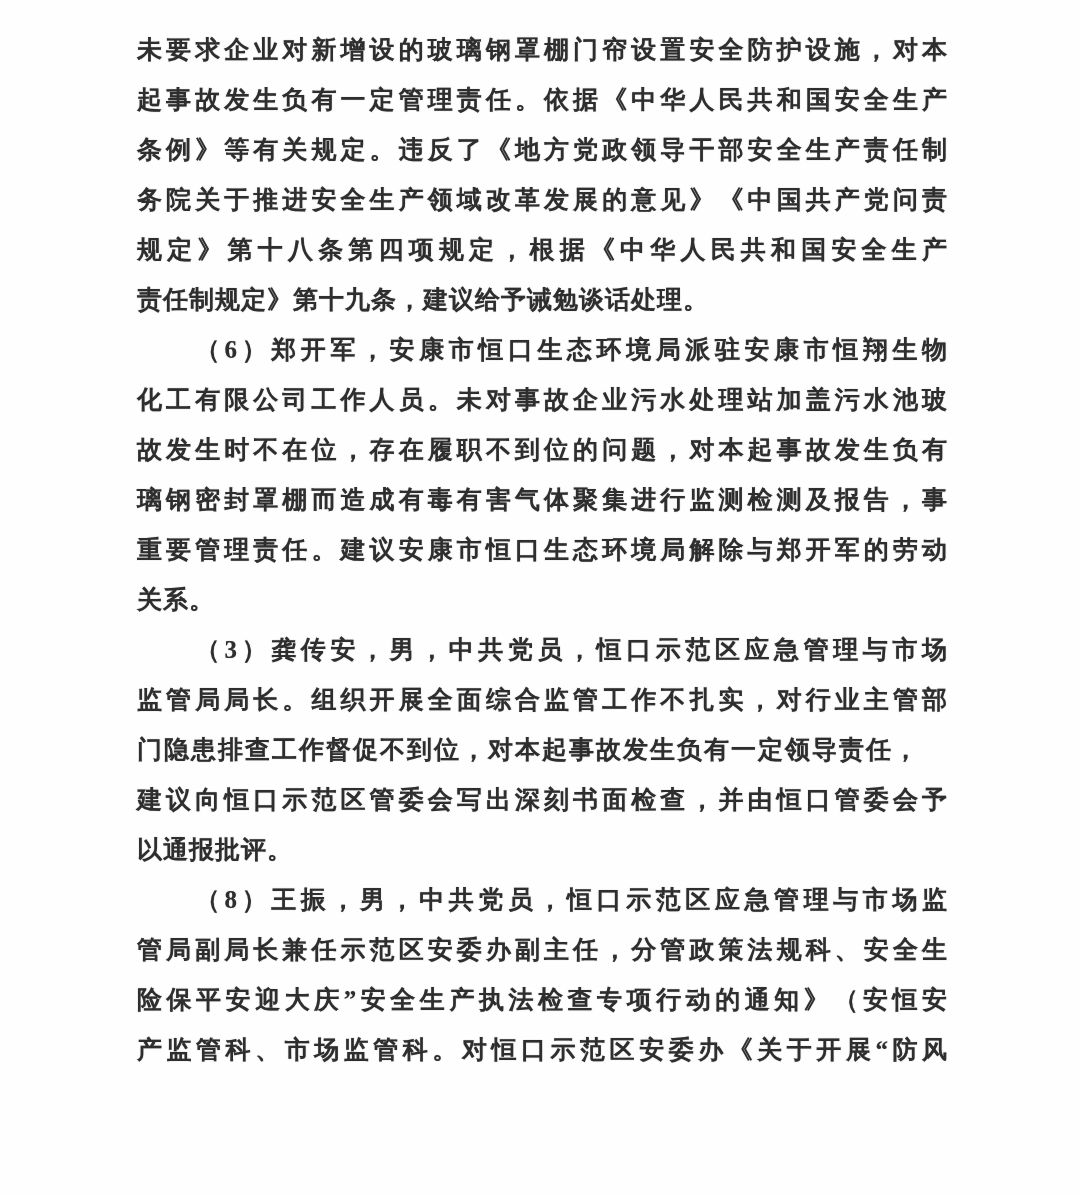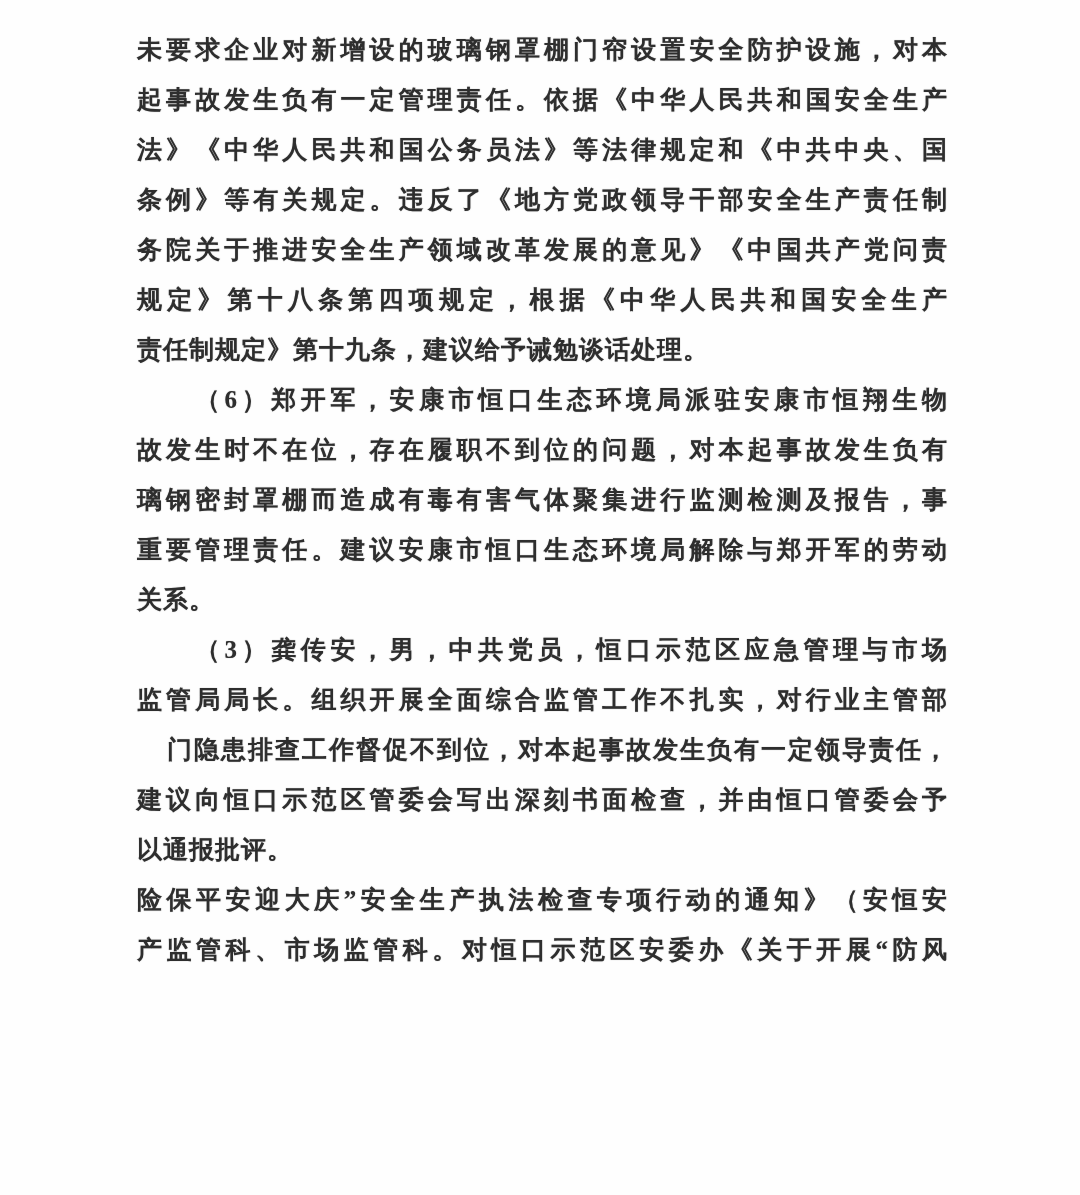--- a/index.html
+++ b/index.html
@@ -39,52 +39,53 @@
     text-align-last: left;
     letter-spacing: 1px;
   }
   
   .line.hang {
     width: auto;
     white-space: nowrap;
     text-align: left;
     text-align-last: left;
     letter-spacing: 2px;
-    margin-left: 30px;
   }
 </style>
 </head>
 <body>
 
 <div class="page">
 
   <div class="para">
     <div class="line">未要求企业对新增设的玻璃钢罩棚门帘设置安全防护设施，对本</div>
     <div class="line">起事故发生负有一定管理责任。依据《中华人民共和国安全生产</div>
-    <div class="line">法》《中华人民共和国公务员法》等法律规定和《中共中央、国</div>
     <div class="line">条例》等有关规定。违反了《地方党政领导干部安全生产责任制</div>
     <div class="line">务院关于推进安全生产领域改革发展的意见》《中国共产党问责</div>
     <div class="line">规定》第十八条第四项规定，根据《中华人民共和国安全生产</div>
     <div class="line end">责任制规定》第十九条，建议给予诫勉谈话处理。</div>
   </div>
 
   <div class="para">
     <div class="line indent">（6）郑开军，安康市恒口生态环境局派驻安康市恒翔生物</div>
+    <div class="line">化工有限公司工作人员。未对事故企业污水处理站加盖污水池玻</div>
     <div class="line">故发生时不在位，存在履职不到位的问题，对本起事故发生负有</div>
     <div class="line">璃钢密封罩棚而造成有毒有害气体聚集进行监测检测及报告，事</div>
     <div class="line">重要管理责任。建议安康市恒口生态环境局解除与郑开军的劳动</div>
     <div class="line end">关系。</div>
   </div>
 
   <div class="para">
     <div class="line indent">（3）龚传安，男，中共党员，恒口示范区应急管理与市场</div>
     <div class="line">监管局局长。组织开展全面综合监管工作不扎实，对行业主管部</div>
     <div class="line hang">门隐患排查工作督促不到位，对本起事故发生负有一定领导责任，</div>
     <div class="line">建议向恒口示范区管委会写出深刻书面检查，并由恒口管委会予</div>
     <div class="line end">以通报批评。</div>
   </div>
 
   <div class="para">
+    <div class="line indent">（8）王振，男，中共党员，恒口示范区应急管理与市场监</div>
+    <div class="line">管局副局长兼任示范区安委办副主任，分管政策法规科、安全生</div>
     <div class="line">险保平安迎大庆”安全生产执法检查专项行动的通知》（安恒安</div>
     <div class="line">产监管科、市场监管科。对恒口示范区安委办《关于开展“防风</div>
   </div>
 
 </div>
 
 </body></html>

